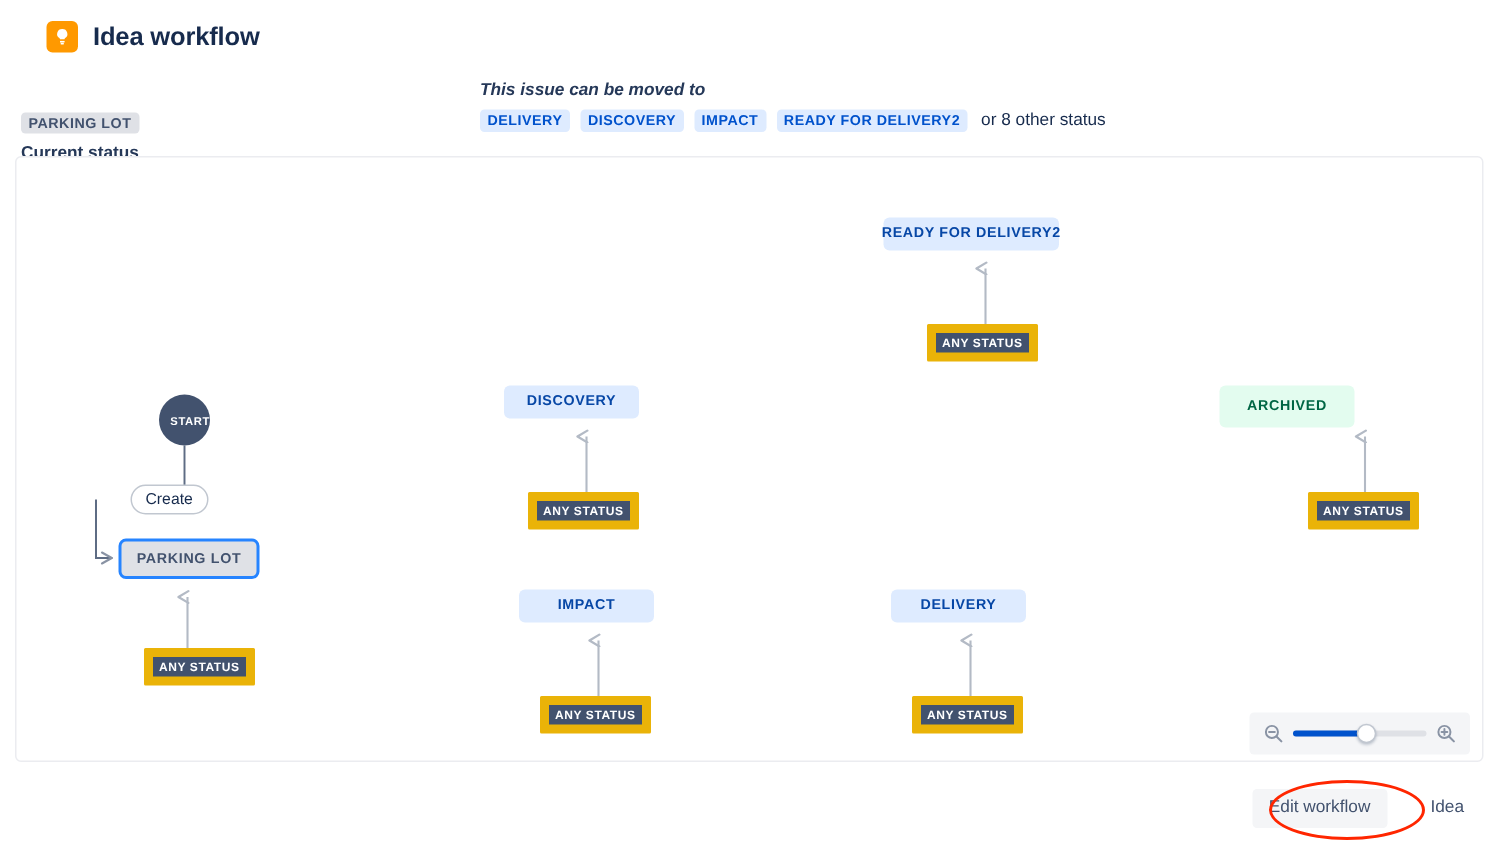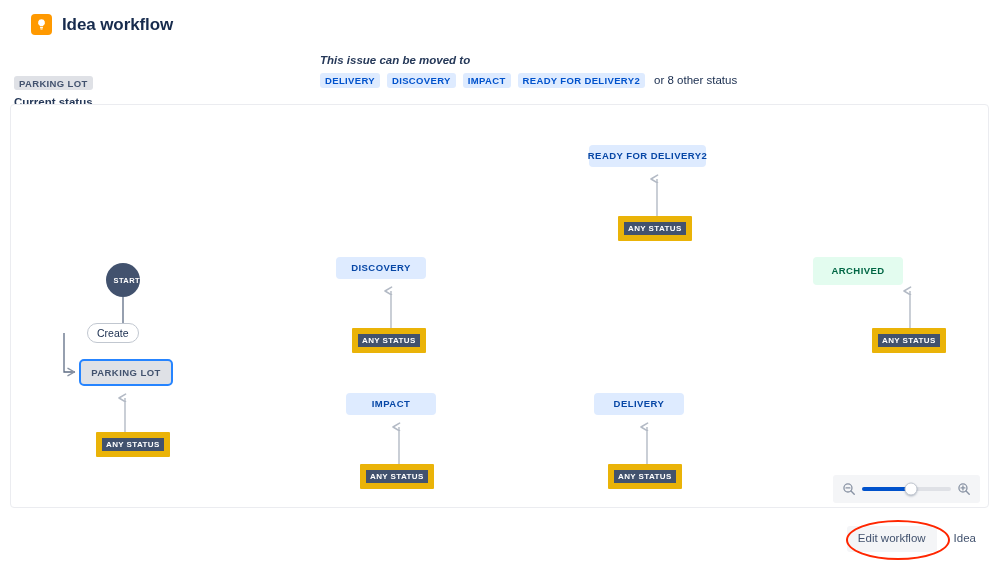--- a/index.html
+++ b/index.html
@@ -88,21 +88,21 @@
     position: relative; flex: 1 1 auto; height: 4px; border-radius: 2px; background: #DFE1E6;
   }
   #zoom-fill { position: absolute; left: 0; top: 0; height: 4px; border-radius: 2px; background: #0052CC; width: 55%; }
   #zoom-thumb {
     position: absolute; top: 50%; left: 55%; transform: translate(-50%, -50%);
     width: 13px; height: 13px; border-radius: 50%; background: #fff;
     border: 1px solid #C1C7D0; box-shadow: 0 1px 2px rgba(9,30,66,.25);
   }
 
   
-  #footer { position: absolute; right: 12px; top: 526px; display: flex; align-items: center; gap: 6px; }
+  #footer { position: absolute; right: 12px; top: 526px; display: flex; align-items: center; gap: 18px; }
   .btn {
     font-size: 11.5px; color: #42526E; background: #F4F5F7;
     border: none; border-radius: 3px; padding: 6px 11px; line-height: 1.2;
     font-family: "Liberation Sans", sans-serif; cursor: pointer;
   }
   .btn-plain { background: transparent; }
 
   #annot-ellipse {
     position: absolute; left: 846px; top: 520px; width: 104px; height: 40px;
     border: 2.5px solid #FF2600; border-radius: 50%; pointer-events: none;

